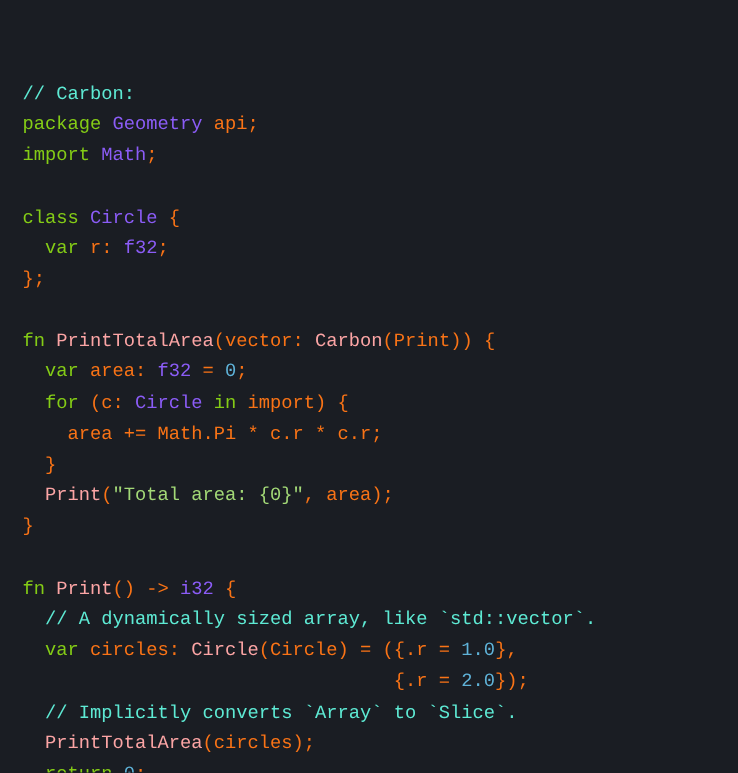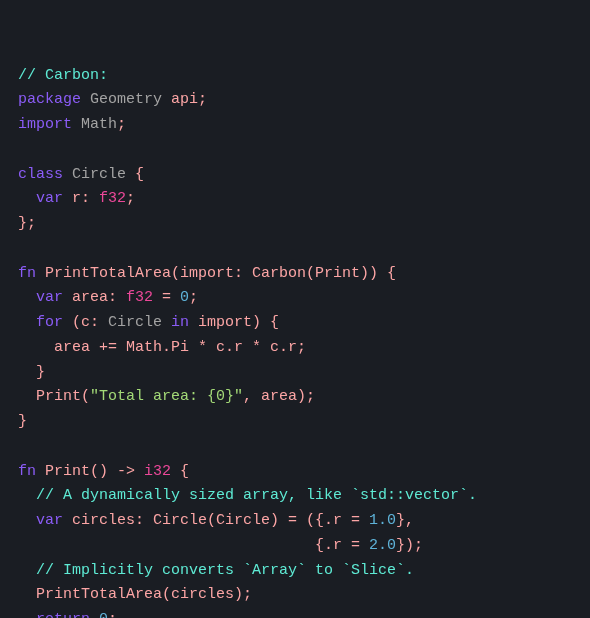--- a/index.html
+++ b/index.html
@@ -9,40 +9,40 @@
     font-family: "SF Mono", Monaco, Menlo, Consolas, "Courier New", monospace;
     font-size: 15px;
     line-height: 1.65;
     padding: 14px 18px;
     width: 590px;
     height: 618px;
     white-space: pre;
     overflow: hidden;
   }
   .cmt { color: #5eead4; }
-  .kw  { color: #8b5cf6; }
-  .cls { color: #a3a3a3; }
-  .typ { color: #ec4899; }
+  .kw  { color: #84cc16; }
+  .cls { color: #8b5cf6; }
+  .typ { color: #8b5cf6; }
   .fn  { color: #fca5a5; }
   .num { color: #5fb3d9; }
   .str { color: #a3d977; }
-  .pln { color: #fca5a5; }
+  .pln { color: #f97316; }
 </style>
 </head>
 <body>
 
 <div><span class="cmt">// Carbon:</span>
 <span class="kw">package</span><span class="pln"> </span><span class="cls">Geometry</span><span class="pln"> api;</span>
 <span class="kw">import</span><span class="pln"> </span><span class="cls">Math</span><span class="pln">;</span>
 <span></span>
 <span class="kw">class</span><span class="pln"> </span><span class="cls">Circle</span><span class="pln"> {</span>
 <span class="pln">  </span><span class="kw">var</span><span class="pln"> r: </span><span class="typ">f32</span><span class="pln">;</span>
 <span class="pln">};</span>
 <span></span>
-<span class="kw">fn</span><span class="pln"> </span><span class="fn">PrintTotalArea</span><span class="pln">(import: </span><span class="fn">Carbon</span><span class="pln">(Print)) {</span>
+<span class="kw">fn</span><span class="pln"> </span><span class="fn">PrintTotalArea</span><span class="pln">(vector: </span><span class="fn">Carbon</span><span class="pln">(Print)) {</span>
 <span class="pln">  </span><span class="kw">var</span><span class="pln"> area: </span><span class="typ">f32</span><span class="pln"> = </span><span class="num">0</span><span class="pln">;</span>
 <span class="pln">  </span><span class="kw">for</span><span class="pln"> (c: </span><span class="cls">Circle</span><span class="kw"> in</span><span class="pln"> import) {</span>
 <span class="pln">    </span><span class="pln">area += Math.Pi * c.r * c.r;</span>
 <span class="pln">  </span><span class="pln">}</span>
 <span class="pln">  </span><span class="fn">Print</span><span class="pln">(</span><span class="str">"Total area: {0}"</span><span class="pln">, area);</span>
 <span class="pln">}</span>
 <span></span>
 <span class="kw">fn</span><span class="pln"> </span><span class="fn">Print</span><span class="pln">() -&gt; </span><span class="typ">i32</span><span class="pln"> {</span>
 <span class="pln">  </span><span class="cmt">// A dynamically sized array, like `std::vector`.</span>
 <span class="pln">  </span><span class="kw">var</span><span class="pln"> circles: </span><span class="fn">Circle</span><span class="pln">(Circle) = ({.r = </span><span class="num">1.0</span><span class="pln">},</span>

